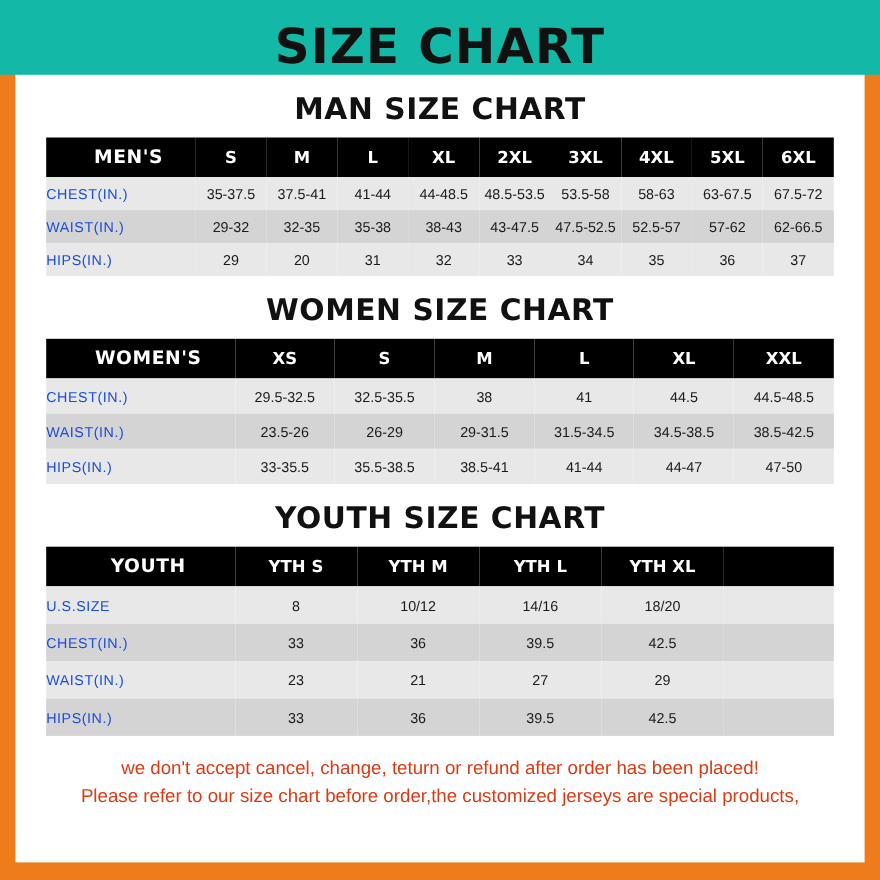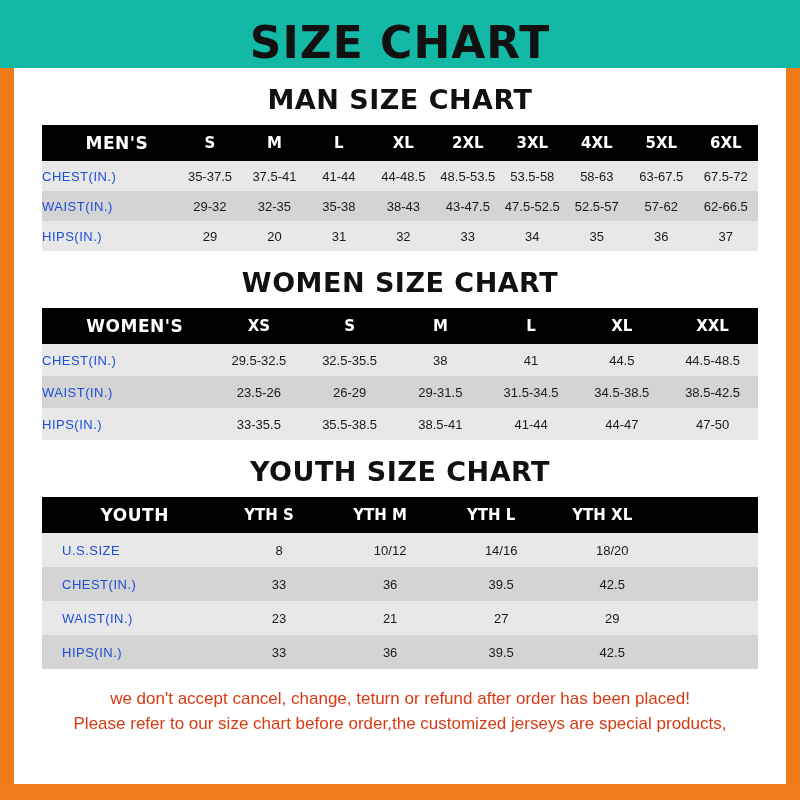--- a/index.html
+++ b/index.html
@@ -91,21 +91,21 @@
     color: #1d4ed8;
     text-align: left;
   }
   .men-table thead th.rowlabel { width: 17%; }
   .women-table thead th.rowlabel { width: 22%; }
   .youth-table thead th.rowlabel { width: 22%; }
   .youth-table thead th { font-size: 16px; }
   .women-table thead th { font-size: 16px; }
   .women-table td, .youth-table td { font-size: 14px; }
   .youth-table td.rowlabel, .women-table td.rowlabel { font-size: 14px; }
-  .youth-table tbody td { height: 34px; padding-left: 20px; }
+  .youth-table tbody td { height: 34px; }
   .women-table tbody td { height: 32px; }
   .youth-spacer { width: 14%; }
   .footer-note {
     margin-top: 18px;
     padding: 0 4px;
     text-align: center;
     color: #d83a13;
     font-size: 17px;
     line-height: 1.45;
     font-family: "Liberation Sans", sans-serif;

